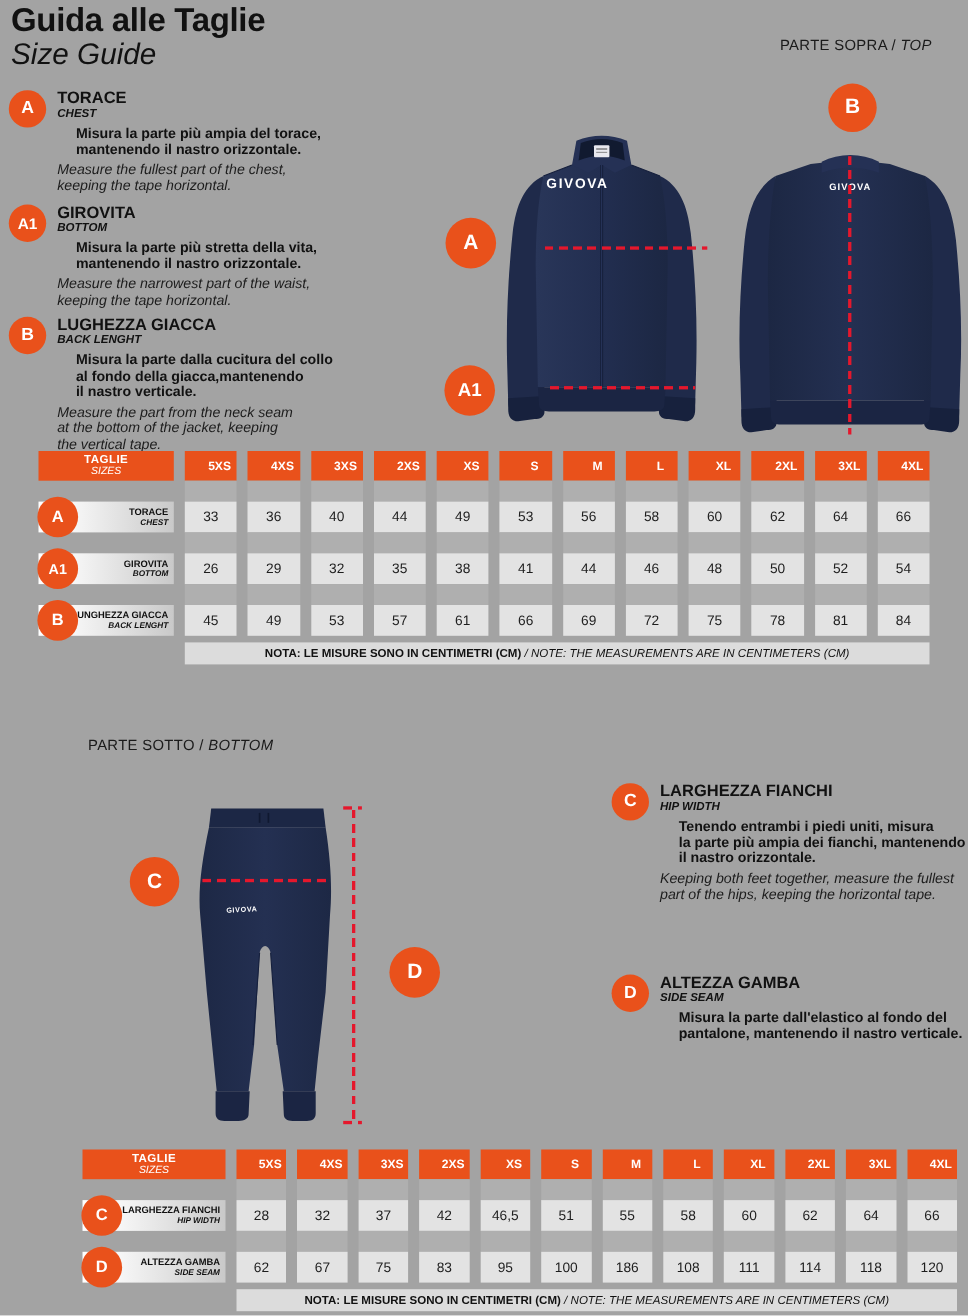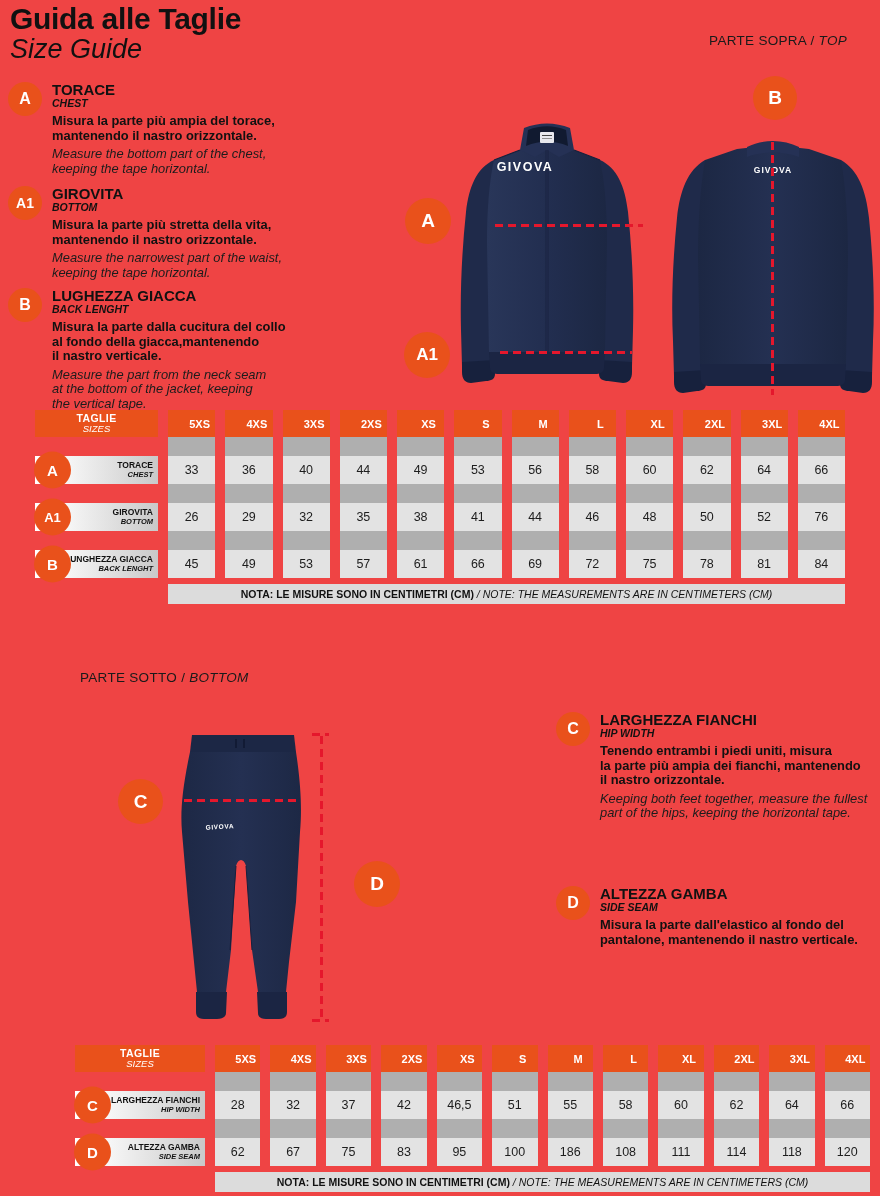--- a/index.html
+++ b/index.html
@@ -1,33 +1,33 @@
 <!DOCTYPE html>
 <html style="--accent-orange: #E9511B; --measure-red: #E5172C; --garment-navy: #232E4E; --cell-light: #E3E3E3; --cell-dark: #AFAFAF; --note-bg: #DCDCDC;"><head>
 <meta charset="utf-8">
 <style>
   html,body{margin:0;padding:0;background:#fff;}
-  .page{position:relative;width:880px;height:1196px;background:#ef4444;overflow:hidden;
+  .page{position:relative;width:880px;height:1196px;background:#a3a3a3;overflow:hidden;
         font-family:"Liberation Sans",sans-serif;color:#111;}
   
   .title{position:absolute;left:10px;top:2px;font-size:30px;font-weight:bold;letter-spacing:-.3px;}
   .subtitle{position:absolute;left:10px;top:34px;font-size:27px;font-style:italic;}
   .section-label{position:absolute;font-size:13.5px;letter-spacing:.3px;color:#1a1a1a;}
   .section-label em{font-style:italic;}
   .sl-top{top:33px;right:33px;}
   .sl-bottom{top:670px;left:80px;}
   .sep{white-space:pre;}
   
   .mblock{position:absolute;display:flex;gap:10px;width:345px;}
   .badge{background:var(--accent-orange,#E9511B);color:#fff;border-radius:50%;
          display:flex;align-items:center;justify-content:center;font-weight:bold;flex:0 0 auto;}
   .badge-txt{width:34px;height:34px;font-size:16px;}
   .mb-title{font-size:15px;font-weight:bold;line-height:1.0;}
   .mb-sub{font-size:10.5px;font-weight:bold;font-style:italic;line-height:1.15;}
-  .mb-it{margin:5px 0 0 0;font-size:12.9px;font-weight:bold;line-height:1.13;white-space:pre-line;}
+  .mb-it{margin:5px 0 0 17px;font-size:12.9px;font-weight:bold;line-height:1.13;white-space:pre-line;}
   .mb-en{margin:4px 0 0 0;font-size:12.9px;font-style:italic;line-height:1.13;white-space:pre-line;color:#1c1c1c;}
   
   .garment{position:absolute;}
   .img-badge{position:absolute;font-size:19px;z-index:5;}
   .dash-h{position:absolute;height:3px;z-index:4;
           background:repeating-linear-gradient(90deg,var(--measure-red,#E5172C) 0 8px,transparent 8px 13px);}
   .dash-v{position:absolute;width:3px;z-index:4;
           background:repeating-linear-gradient(180deg,var(--measure-red,#E5172C) 0 8px,transparent 8px 13px);}
   
   .size-table{position:absolute;display:grid;column-gap:10px;row-gap:0;}
@@ -67,21 +67,21 @@
 
   <div class="mblock" style="left:8px;top:82px;">
     <div class="badge badge-txt">
         <span>A</span>
       </div>
     <div>
       <div class="mb-title">TORACE</div>
       <div class="mb-sub">CHEST</div>
       <p class="mb-it">Misura la parte più ampia del torace,
 mantenendo il nastro orizzontale.</p>
-      <p class="mb-en">Measure the bottom part of the chest,
+      <p class="mb-en">Measure the fullest part of the chest,
 keeping the tape horizontal.</p>
     </div>
   </div>
 
   <div class="mblock" style="left:8px;top:186px;">
     <div class="badge badge-txt">
         <span style="font-size:14px">A1</span>
       </div>
     <div>
       <div class="mb-title">GIROVITA</div>
@@ -299,21 +299,21 @@
       <div class="st-val">29</div>
       <div class="st-val">32</div>
       <div class="st-val">35</div>
       <div class="st-val">38</div>
       <div class="st-val">41</div>
       <div class="st-val">44</div>
       <div class="st-val">46</div>
       <div class="st-val">48</div>
       <div class="st-val">50</div>
       <div class="st-val">52</div>
-      <div class="st-val">76</div>
+      <div class="st-val">54</div>
       <div class="st-void"></div>
       <div class="st-spacer"></div>
       <div class="st-spacer"></div>
       <div class="st-spacer"></div>
       <div class="st-spacer"></div>
       <div class="st-spacer"></div>
       <div class="st-spacer"></div>
       <div class="st-spacer"></div>
       <div class="st-spacer"></div>
       <div class="st-spacer"></div>

